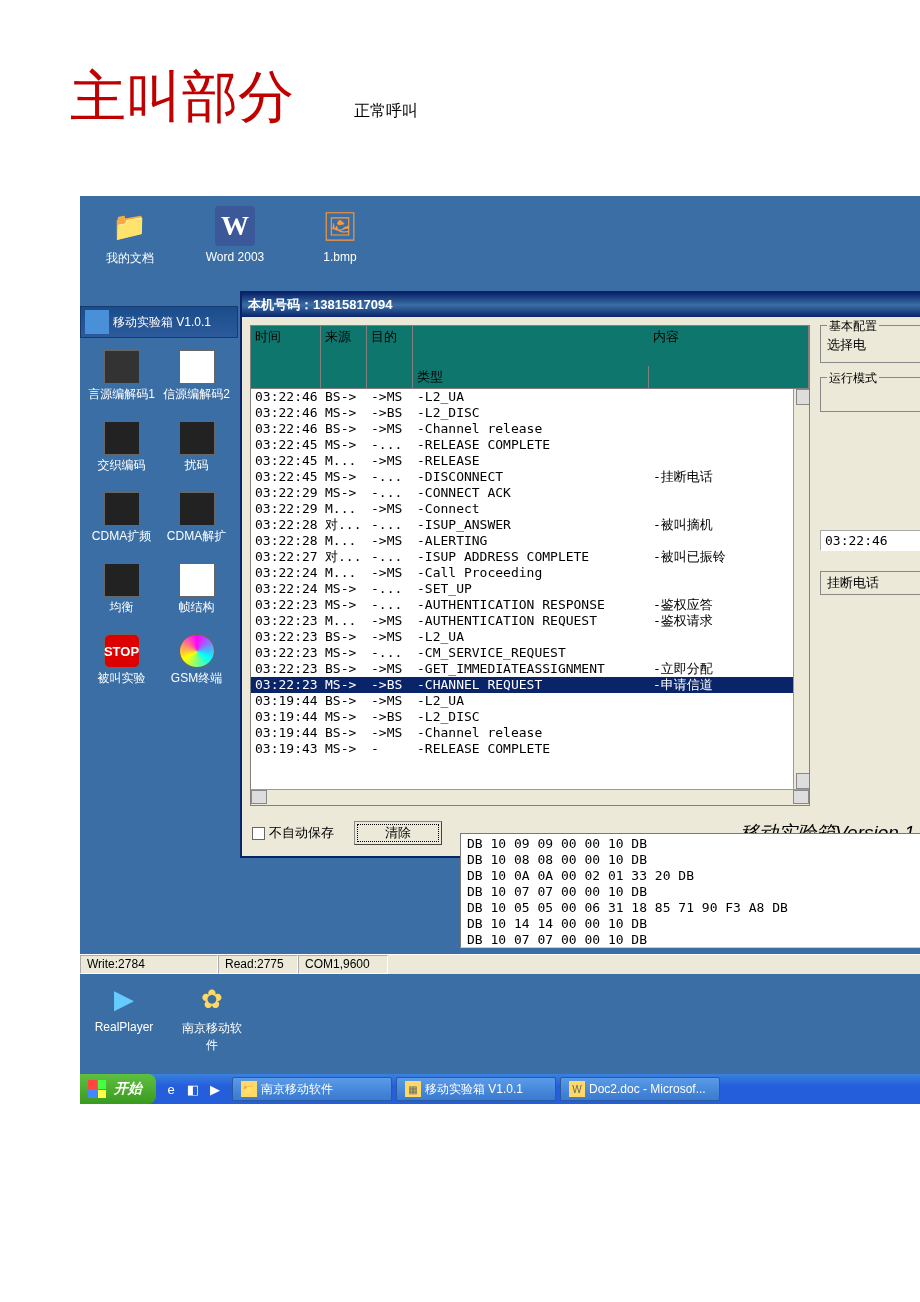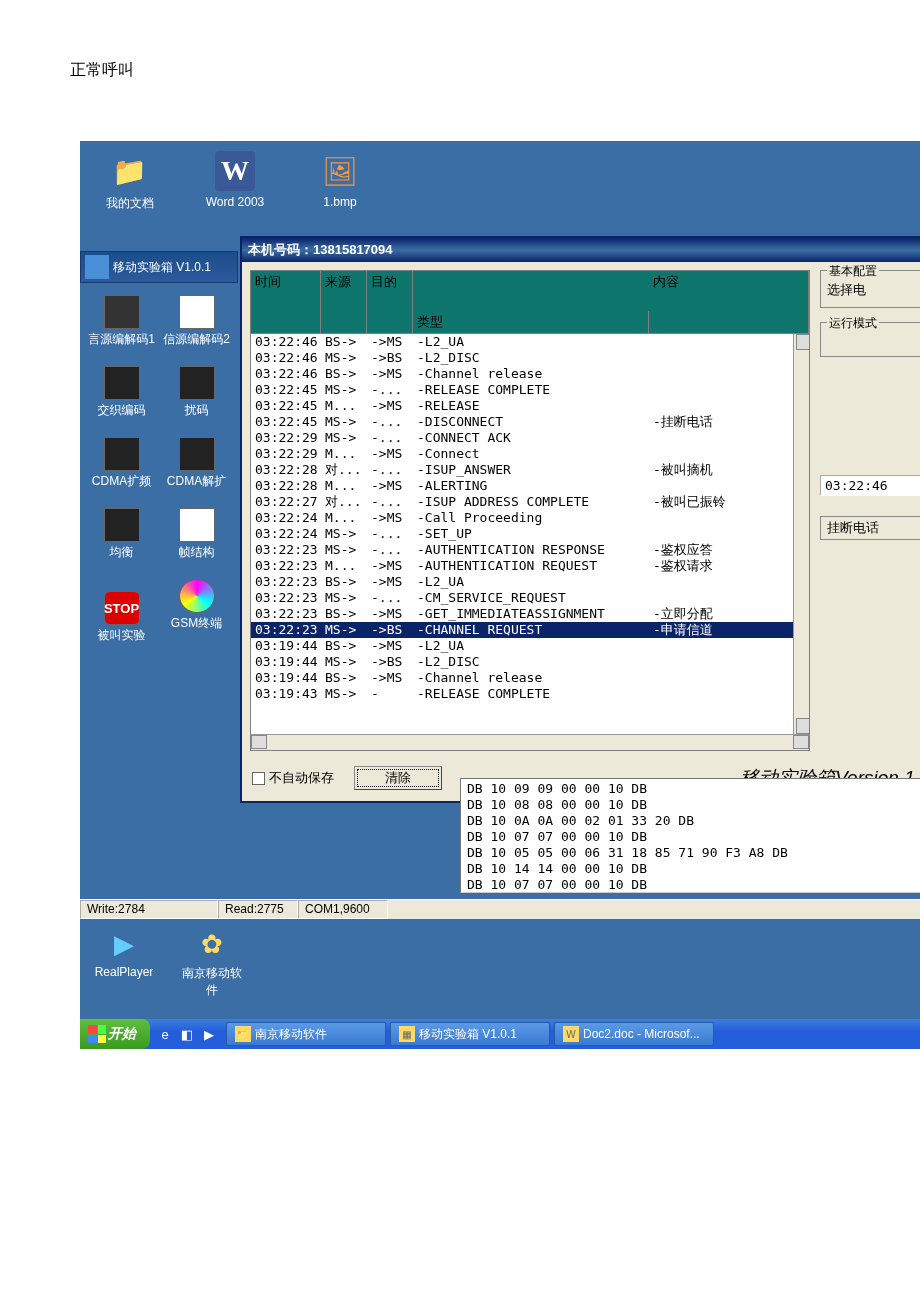--- a/index.html
+++ b/index.html
@@ -20,21 +20,21 @@
   
   
   .sidebar { position: absolute; top: 110px; left: 0; width: 158px; }
   .sidebar-title { background: linear-gradient(#1a4d8c, #2d5a9c); color:#fff; padding: 3px 4px; font-size: 12px; border: 1px solid #163a70; margin-bottom: 6px; display:flex; align-items:center; gap:4px;}
   .sidebar-title .ic-mc { width:24px; height:24px; background:#4a90d9; display:inline-block; }
   .sb-grid { display: grid; grid-template-columns: 1fr 1fr; gap: 18px 0; padding: 6px 4px 0 4px; }
   .sb-item { text-align: center; color: #fff; font-size: 12px; }
   .sb-item .sic { width: 36px; height: 34px; margin: 0 auto 2px; display:flex; align-items:center; justify-content:center; font-size:22px; background:#fff; border:1px solid #666; }
   .sic.dark { background:#222; color:#0f0; }
   .sic.net { background:#fff; }
-  .sic.stop { background:#d00; color:#fff; border-radius:6px; font-weight:bold; font-size:13px;margin-top:12px;}
+  .sic.stop { background:#d00; color:#fff; border-radius:6px; font-weight:bold; font-size:13px;}
   .sic.cd { background: conic-gradient(#f0f,#0ff,#ff0,#f0f); border-radius:50%; }
   .sic.hand { background:#222; color:#fff;}
   .sic.doc { background:#fff;}
   .sic.screen { background:#333; color:#0ff;}
   
   
   .win { position: absolute; top: 95px; left: 160px; right: 0; background: #ece9d8; border: 2px solid #0a246a; border-right: none; }
   .win-title { background: linear-gradient(#0a246a, #3b6ea5, #0a246a); color: #fff; padding: 3px 6px; font-weight: bold; font-size: 13px; }
   .win-body { padding: 8px; display: flex; gap: 10px; }
   
@@ -85,34 +85,35 @@
   
   
   .desk-row2 { position:absolute; top:786px; left:14px; display:flex; gap:28px;}
   .desk-row2 .di { color:#fff; text-align:center;}
   .desk-row2 .ic { font-size:26px; height:34px;}
   .ic-rp { color:#6cf;}
   .ic-clover { color:#ffd966; }
   
   
   .taskbar { position:absolute; bottom:0; left:0; right:0; height:30px; background: linear-gradient(#3a81dd, #245edb 40%, #245edb); display:flex; align-items:center; color:#fff;}
-  .start { background: linear-gradient(#5fbf3f,#3a9a1f); height:30px; padding:0 14px 0 8px; display:flex; align-items:center; gap:2px; font-style:italic; font-weight:bold; border-radius:0 8px 8px 0; font-size:14px;}
+  .start { background: linear-gradient(#5fbf3f,#3a9a1f); height:30px; padding:0 14px 0 8px; display:flex; align-items:center; gap:8px; font-style:italic; font-weight:bold; border-radius:0 8px 8px 0; font-size:14px;}
   .start .flag { width:18px; height:18px; display:inline-grid; grid-template:1fr 1fr/1fr 1fr; gap:1px;}
   .flag span:nth-child(1){background:#f44;} .flag span:nth-child(2){background:#4f4;}
   .flag span:nth-child(3){background:#48f;} .flag span:nth-child(4){background:#ff4;}
   .ql { display:flex; gap:4px; padding:0 6px; align-items:center;}
   .ql span { width:18px; height:18px; display:flex; align-items:center; justify-content:center; font-size:13px;}
   .tbtn { background: linear-gradient(#5a9ae8,#3a7ad0); border:1px solid #2a5aa0; height:24px; padding:0 8px; margin:0 2px; display:flex; align-items:center; gap:4px; font-size:12px; color:#fff; border-radius:2px; min-width:160px;}
   .tbtn .ti { width:16px; height:16px; display:inline-flex; align-items:center; justify-content:center; background:#ffd966; color:#666; font-size:10px;}
 </style>
 </head>
 <body>
 
 <div class="page">
   <div class="header">
+    <div class="title-red">主叫部分</div>
     <div class="subtitle">正常呼叫</div>
   </div>
 
   <div class="screenshot">
 
     <div class="desktop-row1" id="desk-row1">
         <div class="di">
           <div class="ic ic-folder">📁</div>
           <div>我的文档</div>
         </div>

